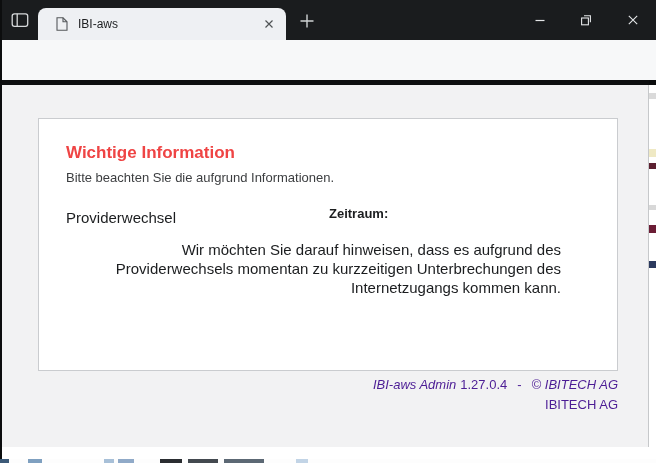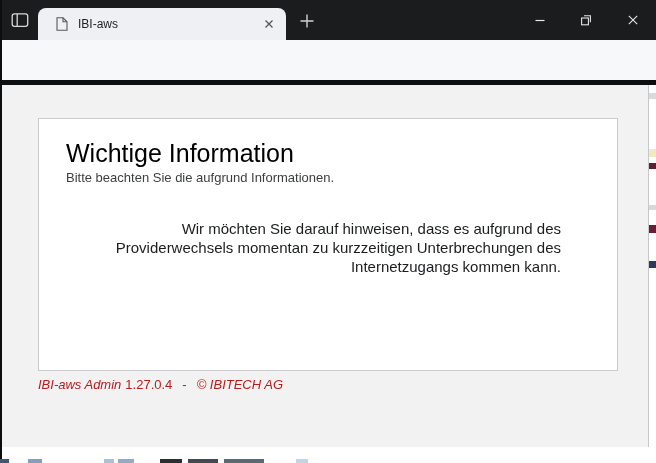--- a/index.html
+++ b/index.html
@@ -37,30 +37,30 @@
   .avatar .body{position:absolute;left:3px;top:14px;width:16px;height:10px;border-radius:50%;background:#8d9093;}
   .moredots{position:absolute;left:620px;top:57px;width:18px;height:6px;display:flex;gap:3.5px;align-items:center;}
   .moredots i{width:2.6px;height:2.6px;border-radius:50%;background:#3e4042;}
 
   .chromeline{position:absolute;left:0;top:80px;width:649px;height:5px;background:#0e0f10;}
 
   
   .page{position:absolute;left:2px;top:85px;width:646px;height:362px;background:#f2f2f3;}
   .card{position:absolute;left:36px;top:33px;width:580px;height:253px;background:#ffffff;
         border:1px solid #cacccf;box-sizing:border-box;padding:20px 27px 0 27px;}
-  .h1{font-size:25px;font-weight:400;color:#000000;line-height:28px;}
+  .h1{font-size:17px;font-weight:700;color:#ef4444;line-height:28px;}
   .sub{font-size:13px;color:#3c3e40;margin-top:3px;}
   .row{display:flex;margin-top:21px;}
   .col1{width:263px;}
   .flabel{font-size:13px;font-weight:bold;color:#1b1d1f;}
   .fvalue{font-size:15px;color:#1b1d1f;margin-top:3px;line-height:18px;}
   .note{margin-top:13px;}
   .para{font-size:15px;color:#1b1d1f;margin-top:3px;line-height:19px;max-width:495px;text-align:right;}
-  .pagefooter{position:absolute;left:36px;top:292px;width:580px;text-align:left;
-              color:#b91c1c;font-size:13px;}
+  .pagefooter{position:absolute;left:36px;top:292px;width:580px;text-align:right;
+              color:#4c1d95;font-size:13px;}
   .pagefooter .it{font-style:italic;}
   .pagefooter .ver{margin-left:4px;}
   .pagefooter .dash{margin:0 10px;}
   .footline2{margin-top:5px;}
 
   
   .whiteband{position:absolute;left:2px;top:447px;width:654px;height:12px;background:#ffffff;}
   .leftedge{position:absolute;left:0;top:0;width:2px;height:459px;background:#0c0d0e;z-index:6;}
   .desksliver{position:absolute;left:0;top:459px;width:656px;height:4px;background:#fdfdfd;z-index:7;}
   .desksliver i{position:absolute;top:0;height:4px;display:block;}
@@ -184,34 +184,37 @@
 
   <div class="chromeline"></div>
 
   <div class="page">
     <div class="card">
       <div class="h1">Wichtige Information</div>
       <div class="sub">Bitte beachten Sie die aufgrund Informationen.</div>
 
       <div class="row">
         <div class="col1">
+          <div class="fvalue">Providerwechsel</div>
         </div>
         <div>
+          <div class="flabel">Zeitraum:</div>
         </div>
       </div>
 
       <div class="note">
         <div class="para">Wir möchten Sie darauf hinweisen, dass es aufgrund des Providerwechsels momentan zu kurzzeitigen Unterbrechungen des Internetzugangs kommen kann.</div>
       </div>
     </div>
 
     <div class="pagefooter">
       <div>
         <span class="it">IBI-aws Admin</span><span class="ver">1.27.0.4</span><span class="dash">-</span><span class="it">© IBITECH AG</span>
       </div>
+      <div class="footline2">IBITECH AG</div>
     </div>
   </div>
 
   <div class="whiteband"></div>
   <div class="rightline"></div>
   <div class="rightsliver">
     <i style="top:8px;height:6px;background:#dadada"></i>
     <i style="top:64px;height:8px;background:#efe9c4"></i>
     <i style="top:78px;height:6px;background:#5c2030"></i>
     <i style="top:120px;height:5px;background:#d8d8d8"></i>

